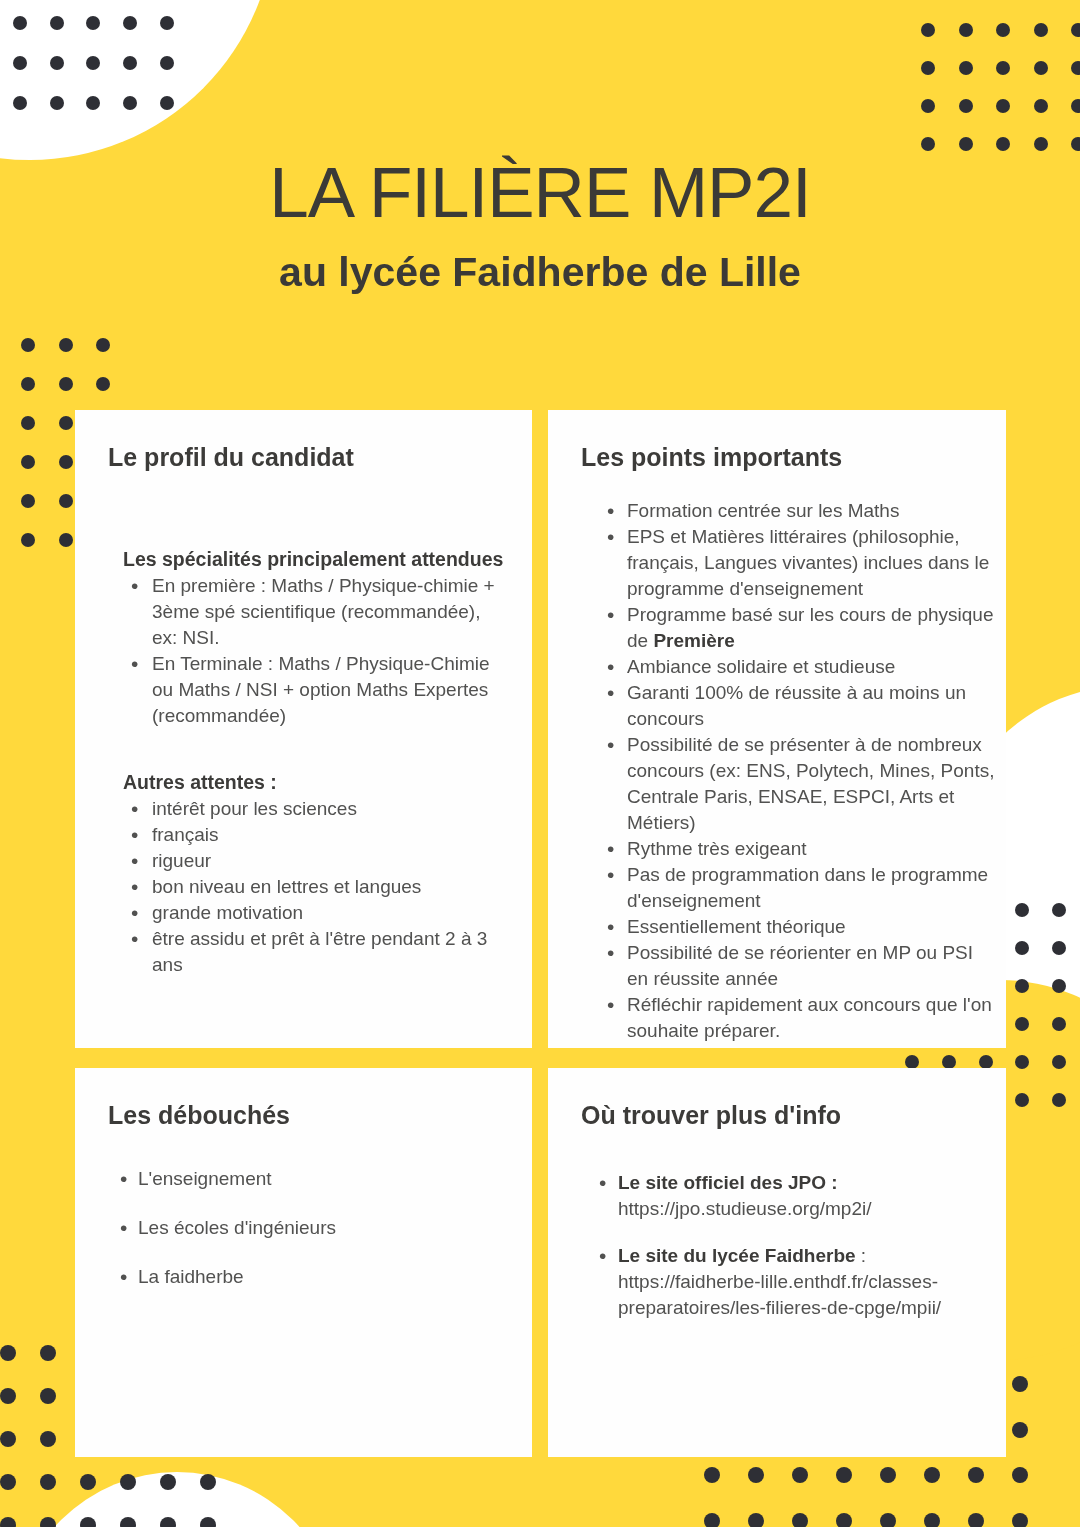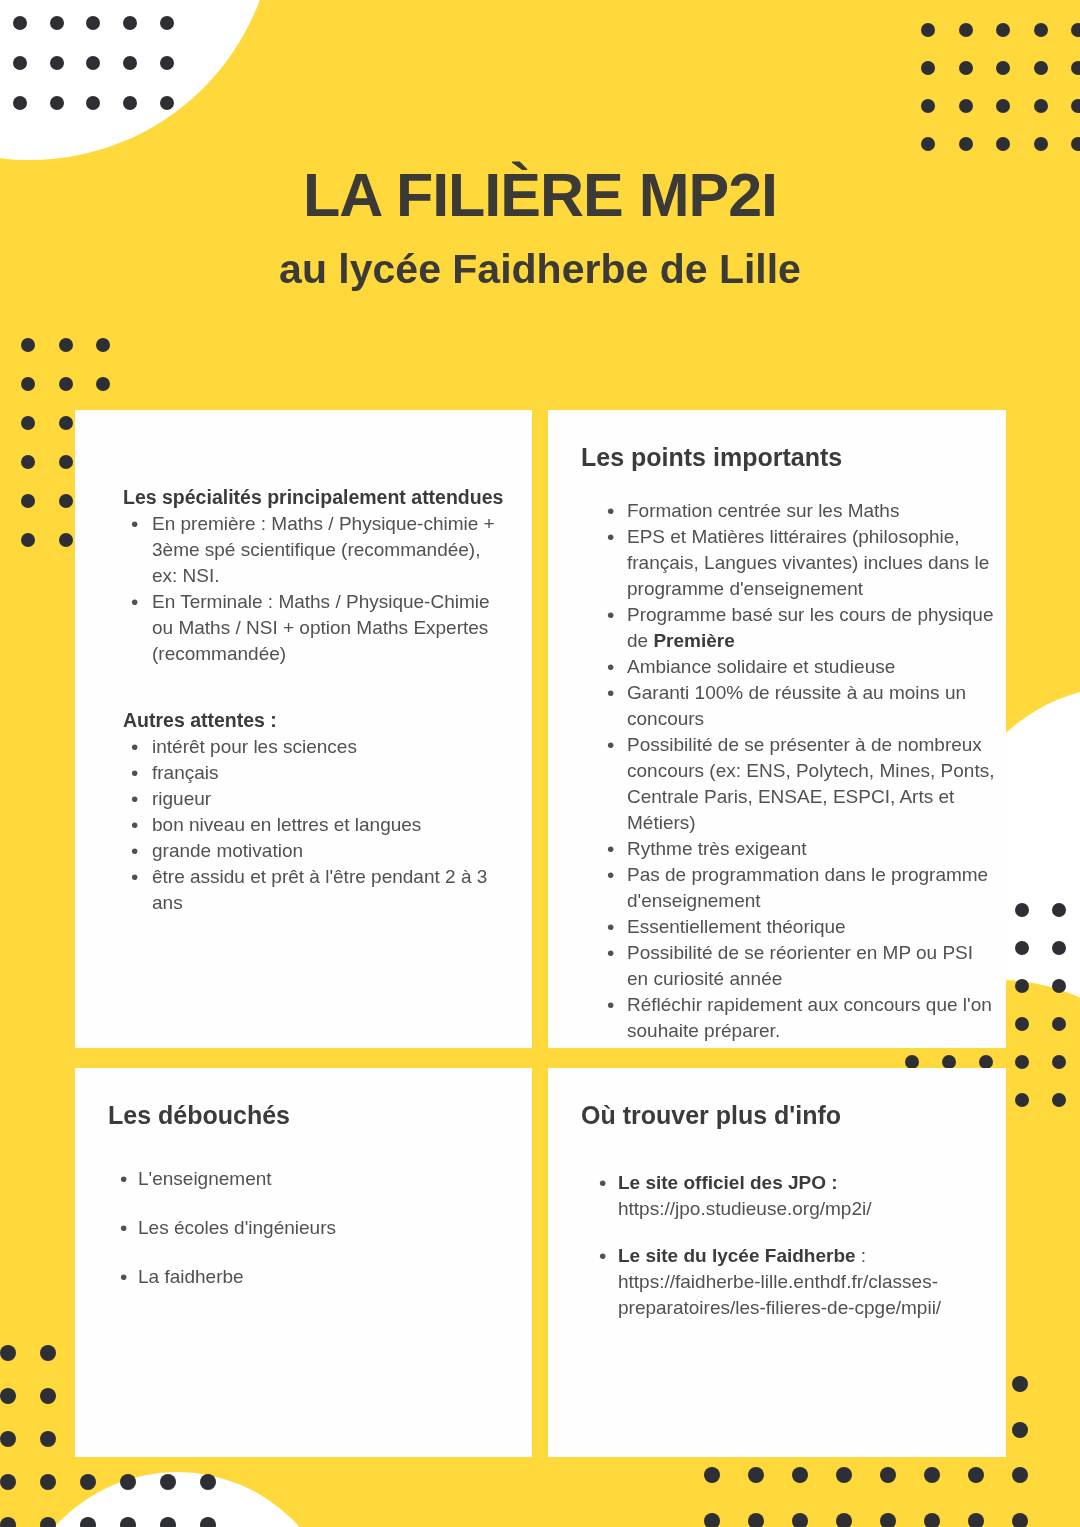--- a/index.html
+++ b/index.html
@@ -13,21 +13,21 @@
   .circle{position:absolute;border-radius:50%;z-index:1;}
   .c-white{background:#FFFFFF;}
   .c-yellow{background:var(--background);}
   .c-tl{left:-215px;top:-330px;width:490px;height:490px;}
   .c-right{left:945px;top:685px;width:370px;height:370px;}
   .c-right-yellow{left:810px;top:980px;width:380px;height:380px;}
   .c-bl{left:13px;top:1472px;width:328px;height:328px;}
   .dots{position:absolute;inset:0;z-index:2;pointer-events:none;}
   .dot{position:absolute;border-radius:50%;background:var(--dot);}
   header{position:absolute;top:152px;left:0;width:100%;text-align:center;z-index:2;}
-  h1{margin:8px;font-size:61px;font-weight:700;letter-spacing:-1px;color:var(--title-text);}
+  h1{margin:0;font-size:71px;font-weight:400;letter-spacing:-1px;color:var(--title-text);}
   h2{margin:16px 0 0 0;font-size:41px;font-weight:700;color:var(--title-text);}
   .card{position:absolute;background:var(--card-background);z-index:3;
         color:var(--body-text);font-size:19px;line-height:26px;}
   .card-1{left:75px;top:410px;width:457px;height:638px;}
   .card-2{left:548px;top:410px;width:458px;height:638px;}
   .card-3{left:75px;top:1068px;width:457px;height:389px;}
   .card-4{left:548px;top:1068px;width:458px;height:389px;}
   h3{margin:32px 14px 0 33px;font-size:25px;line-height:30px;font-weight:700;color:var(--heading-text);}
   h4{margin:8px 14px 0 48px;font-size:19.5px;line-height:27px;font-weight:700;color:var(--heading-text);}
   ul{list-style:none;margin:0;padding:0;}
@@ -214,20 +214,21 @@
     <span class="dot" style="left: 968px; top: 1513.1px; height: 16px; width: 16px;"></span>
     <span class="dot" style="left: 1012px; top: 1513.1px; height: 16px; width: 16px;"></span>
   </div>
 
 <header>
   <h1>LA FILIÈRE MP2I</h1>
   <h2>au lycée Faidherbe de Lille</h2>
 </header>
 
 <section class="card card-1">
+  <h3>Le profil du candidat</h3>
   <div class="sec sec-1">
     <h4>Les spécialités principalement attendues</h4>
     <ul>
         <li>En première : Maths / Physique-chimie + 3ème spé scientifique (recommandée), ex: NSI.</li>
         <li>En Terminale : Maths / Physique-Chimie ou Maths / NSI + option Maths Expertes (recommandée)</li>
       </ul>
   </div>
   <div class="sec sec-2">
     <h4>Autres attentes :</h4>
     <ul>
@@ -246,21 +247,21 @@
   <ul>
       <li>Formation centrée sur les Maths</li>
       <li>EPS et Matières littéraires (philosophie, français, Langues vivantes) inclues dans le programme d'enseignement</li>
       <li>Programme basé sur les cours de physique de <strong>Première</strong></li>
       <li>Ambiance solidaire et studieuse</li>
       <li>Garanti 100% de réussite à au moins un concours</li>
       <li>Possibilité de se présenter à de nombreux concours (ex: ENS, Polytech, Mines, Ponts, Centrale Paris, ENSAE, ESPCI, Arts et Métiers)</li>
       <li>Rythme très exigeant</li>
       <li>Pas de programmation dans le programme d'enseignement</li>
       <li>Essentiellement théorique</li>
-      <li>Possibilité de se réorienter en MP ou PSI en curiosité année</li>
+      <li>Possibilité de se réorienter en MP ou PSI en réussite année</li>
       <li>Réfléchir rapidement aux concours que l'on souhaite préparer.</li>
     </ul>
 </section>
 
 <section class="card card-3">
   <h3>Les débouchés</h3>
   <ul>
       <li>L'enseignement</li>
       <li>Les écoles d'ingénieurs</li>
       <li>La faidherbe</li>

